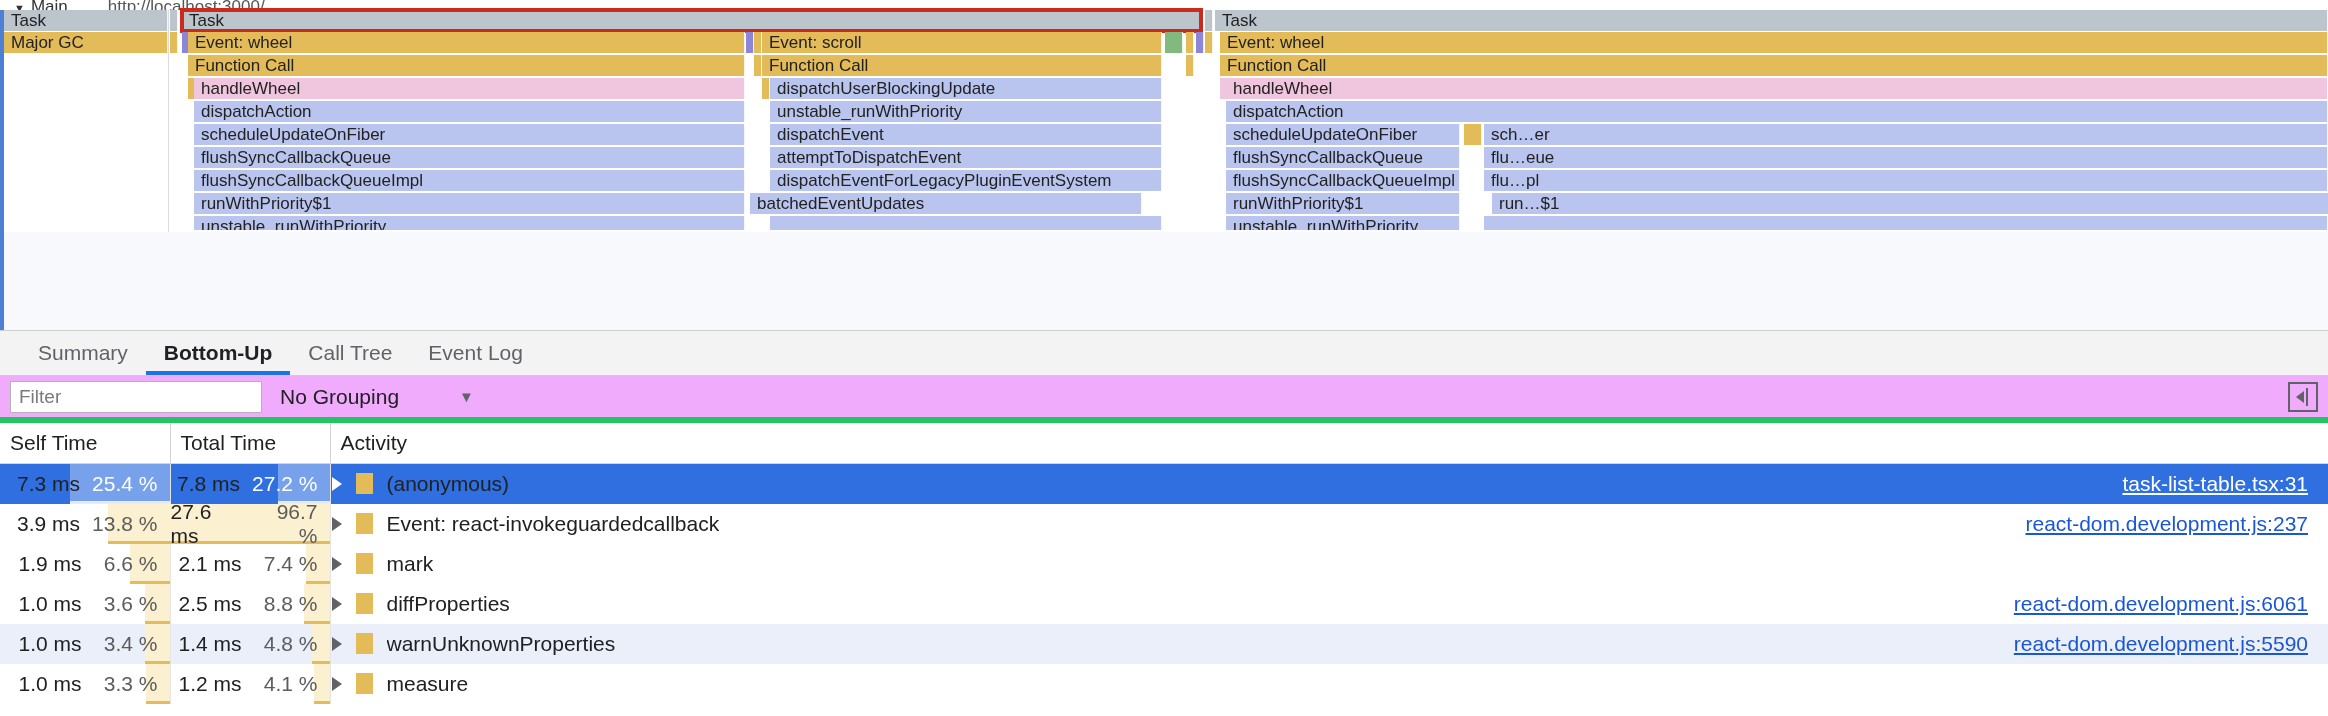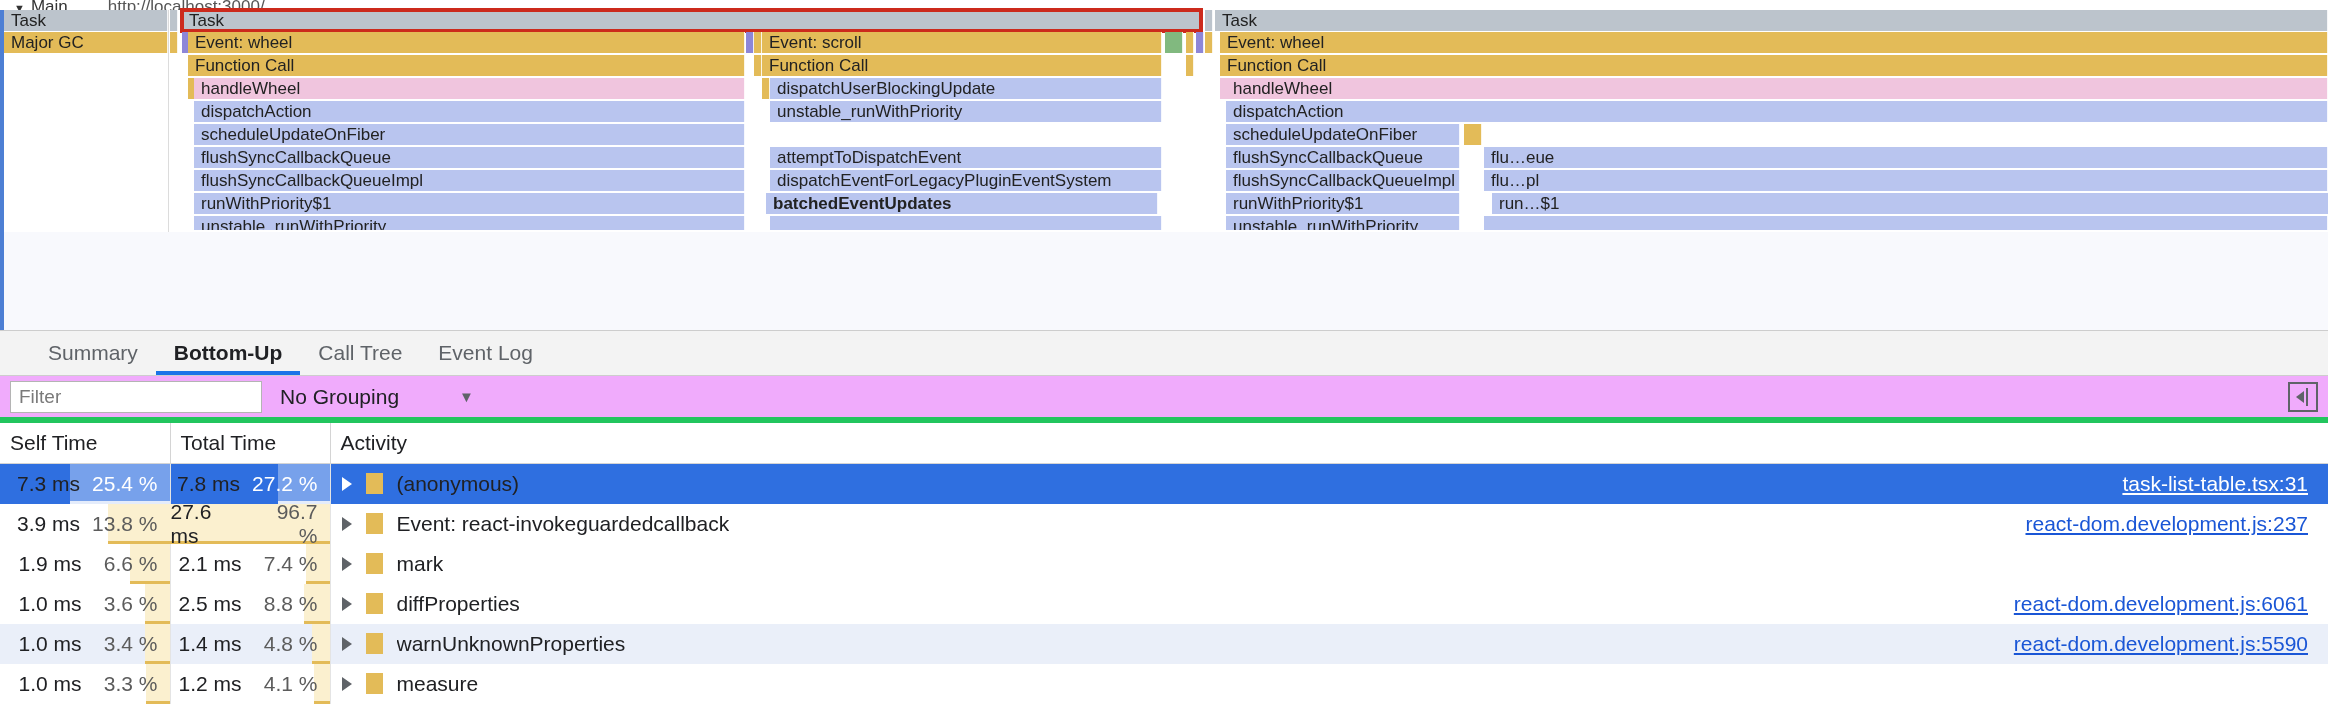--- a/index.html
+++ b/index.html
@@ -27,21 +27,21 @@
   .c-blue { background:#b9c5ef; }
   .c-green{ background:#81b97f; }
   .c-purple{background:#8d86d8; }
 
   .red-box { position:absolute; border:4px solid #cc2a1c; pointer-events:none; }
 
   
   #lower { position:absolute; left:0; top:330px; width:2328px; height:386px;
            background:#fff; border-top:1px solid #cdcdcd; }
   #tabs { height:45px; background:#f3f3f3; border-bottom:1px solid #cdcdcd;
-          display:flex; align-items:stretch; padding-left:30px; }
+          display:flex; align-items:stretch; padding-left:20px; }
   .tab { display:flex; align-items:center; padding:0 18px; font-size:21px;
          color:#5f6368; position:relative; cursor:default; }
   .tab.active { color:#202124; font-weight:bold; }
   .tab.active::after { content:""; position:absolute; left:0; right:0; bottom:0;
       height:4px; background:#1a73e8; }
 
   #filterbar { height:47px; background:#f0abfc; border-bottom:6px solid #22c55e;
       display:flex; align-items:center; padding:0 10px; gap:18px; }
   #filter-input { width:252px; height:32px; border:1px solid #b4b4b4; background:#fff;
       font-size:19px; color:#202124; padding:0 8px; outline:none; }
@@ -73,21 +73,21 @@
      height:3px; background:#e3bb58; }
   .numcell .ms, .numcell .pc { position:relative; z-index:1; }
   .numcell .pc { color:#5c5c5c; min-width:64px; text-align:right; }
 
   tr.selected .numcell .bg { background:rgba(255,255,255,.35); }
   tr.selected .numcell .bg::after { background:rgba(255,255,255,.8); }
   tr.selected td { background:#2f6fe0; color:#fff; }
   tr.selected .numcell .pc { color:#fff; }
   tr.alt td { background:#eaeff9; }
 
-  .actcell { display:flex; align-items:center; gap:0; padding-left:11px; height:40px; }
+  .actcell { display:flex; align-items:center; gap:0; padding-left:1px; height:40px; }
   .tri-right { width:0;height:0;border-top:7px solid transparent;
      border-bottom:7px solid transparent;border-left:10px solid #5f6368; margin-right:14px;}
   tr.selected .tri-right { border-left-color:#fff; }
   .swatch { width:17px; height:21px; background:#e3bb58; margin-right:14px; flex:none; }
   .actname { white-space:nowrap; overflow:hidden; text-overflow:ellipsis; }
   .srclink { margin-left:auto; color:#1a56d6; text-decoration:underline;
      font-size:21px; padding-right:20px; white-space:nowrap; }
   tr.selected .srclink { color:#fff; }
 </style>
 </head>
@@ -132,35 +132,37 @@
     <div class="fbar c-gold" style="left:762px;top:78px; width:5px;"></div>
     <div class="fbar c-blue" style="left:770px;top:78px; width:392px;">dispatchUserBlockingUpdate</div>
     <div class="fbar c-pink" style="left:1220px;top:78px; width:5px;"></div>
     <div class="fbar c-pink" style="left:1226px;top:78px; width:1102px;">handleWheel</div>
 
     <div class="fbar c-blue" style="left:194px;top:101px; width:551px;">dispatchAction</div>
     <div class="fbar c-blue" style="left:770px;top:101px; width:392px;">unstable_runWithPriority</div>
     <div class="fbar c-blue" style="left:1226px;top:101px; width:1102px;">dispatchAction</div>
 
     <div class="fbar c-blue" style="left:194px;top:124px; width:551px;">scheduleUpdateOnFiber</div>
+    <div class="fbar c-blue" style="left:770px;top:124px; width:392px;">dispatchEvent</div>
     <div class="fbar c-blue" style="left:1226px;top:124px; width:234px;">scheduleUpdateOnFiber</div>
     <div class="fbar c-gold" style="left:1464px;top:124px; width:18px;"></div>
+    <div class="fbar c-blue" style="left:1484px;top:124px; width:844px;">sch…er</div>
 
     <div class="fbar c-blue" style="left:194px;top:147px; width:551px;">flushSyncCallbackQueue</div>
     <div class="fbar c-blue" style="left:770px;top:147px; width:392px;">attemptToDispatchEvent</div>
     <div class="fbar c-blue" style="left:1226px;top:147px; width:234px;">flushSyncCallbackQueue</div>
     <div class="fbar c-blue" style="left:1484px;top:147px; width:844px;">flu…eue</div>
 
     <div class="fbar c-blue" style="left:194px;top:170px; width:551px;">flushSyncCallbackQueueImpl</div>
     <div class="fbar c-blue" style="left:770px;top:170px; width:392px;">dispatchEventForLegacyPluginEventSystem</div>
     <div class="fbar c-blue" style="left:1226px;top:170px; width:234px;">flushSyncCallbackQueueImpl</div>
     <div class="fbar c-blue" style="left:1484px;top:170px; width:844px;">flu…pl</div>
 
     <div class="fbar c-blue" style="left:194px;top:193px; width:551px;">runWithPriority$1</div>
-    <div class="fbar c-blue" style="left:766px;top:193px; width:392px;font-weight:bold;">batchedEventUpdates</div>
+    <div class="fbar c-blue" style="left:750px;top:193px; width:392px;">batchedEventUpdates</div>
     <div class="fbar c-blue" style="left:1226px;top:193px; width:234px;">runWithPriority$1</div>
     <div class="fbar c-blue" style="left:1484px;top:193px; width:844px;margin-left:8px;">run…$1</div>
 
     <div class="fbar c-blue" style="left:194px;top:216px; width:551px; height:14px;">unstable_runWithPriority</div>
     <div class="fbar c-blue" style="left:770px;top:216px; width:392px; height:14px;"></div>
     <div class="fbar c-blue" style="left:1226px;top:216px; width:234px; height:14px;">unstable_runWithPriority</div>
     <div class="fbar c-blue" style="left:1484px;top:216px; width:844px; height:14px;"></div>
 
     <div style="position:absolute;left:4px;top:232px;width:2324px;height:98px;background:#f8f9fd;"></div>
     <div style="position:absolute;left:168px;top:10px;width:1px;height:222px;background:#dcdcdc;"></div>

